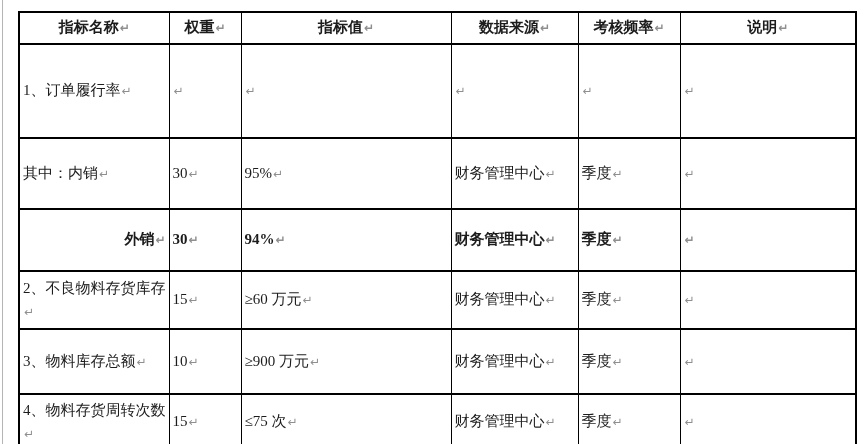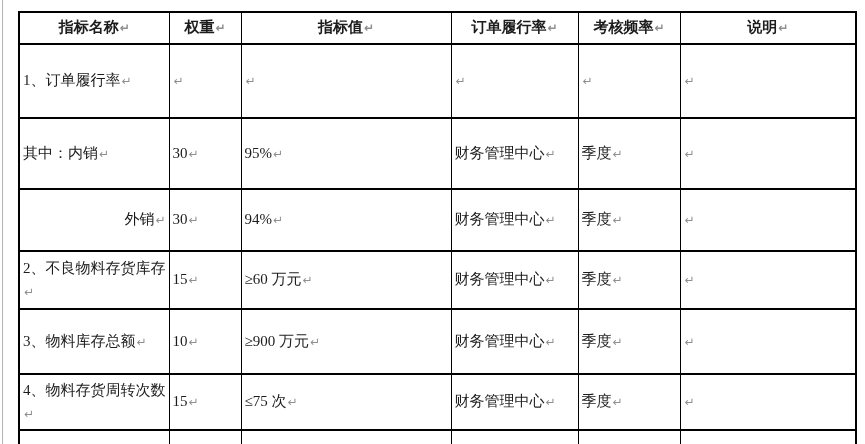--- a/index.html
+++ b/index.html
@@ -41,23 +41,23 @@
     overflow: hidden;
   }
   table.kpi th { font-weight: bold; font-size: 15px; }
   .c0 { width: 150px; }
   .c1 { width: 72px; }
   .c2 { width: 210px; }
   .c3 { width: 127px; }
   .c4 { width: 102px; }
   .c5 { width: 176px; }
   tr.hdr    { height: 32px; }
-  tr.r0     { height: 74px; }
+  tr.r0     { height: 94px; }
   tr.r1     { height: 71px; margin-left: 32px; }
-  tr.r2     { height: 62px; }
+  tr.r2     { height: 62px; font-weight: bold; }
   tr.r3     { height: 58px; }
   tr.r4     { height: 65px; margin-left: 32px; }
   tr.r5     { height: 56px; }
   tr.r-cut  { height: 40px; }
   .align-left  { text-align: left;  padding-left: 9px; }
   .align-right { text-align: right; padding-right: 14px; }
   .mark {
     color: #8f8f8f;
     font-size: 12px;
     padding-left: 1px;
@@ -78,21 +78,21 @@
         <col class="c3">
         <col class="c4">
         <col class="c5">
     </colgroup>
 
     <tbody>
         <tr class="hdr">
       <th><span>指标名称</span><span class="mark">↵</span></th>
       <th><span>权重</span><span class="mark">↵</span></th>
       <th><span>指标值</span><span class="mark">↵</span></th>
-      <th><span>订单履行率</span><span class="mark">↵</span></th>
+      <th><span>数据来源</span><span class="mark">↵</span></th>
       <th><span>考核频率</span><span class="mark">↵</span></th>
       <th><span>说明</span><span class="mark">↵</span></th>
     </tr>
 
     <tr class="r0">
       <td class="align-left"><span>1、订单履行率</span><span class="mark">↵</span></td>
       <td><span></span><span class="mark">↵</span></td>
       <td><span></span><span class="mark">↵</span></td>
       <td><span></span><span class="mark">↵</span></td>
       <td><span></span><span class="mark">↵</span></td>

